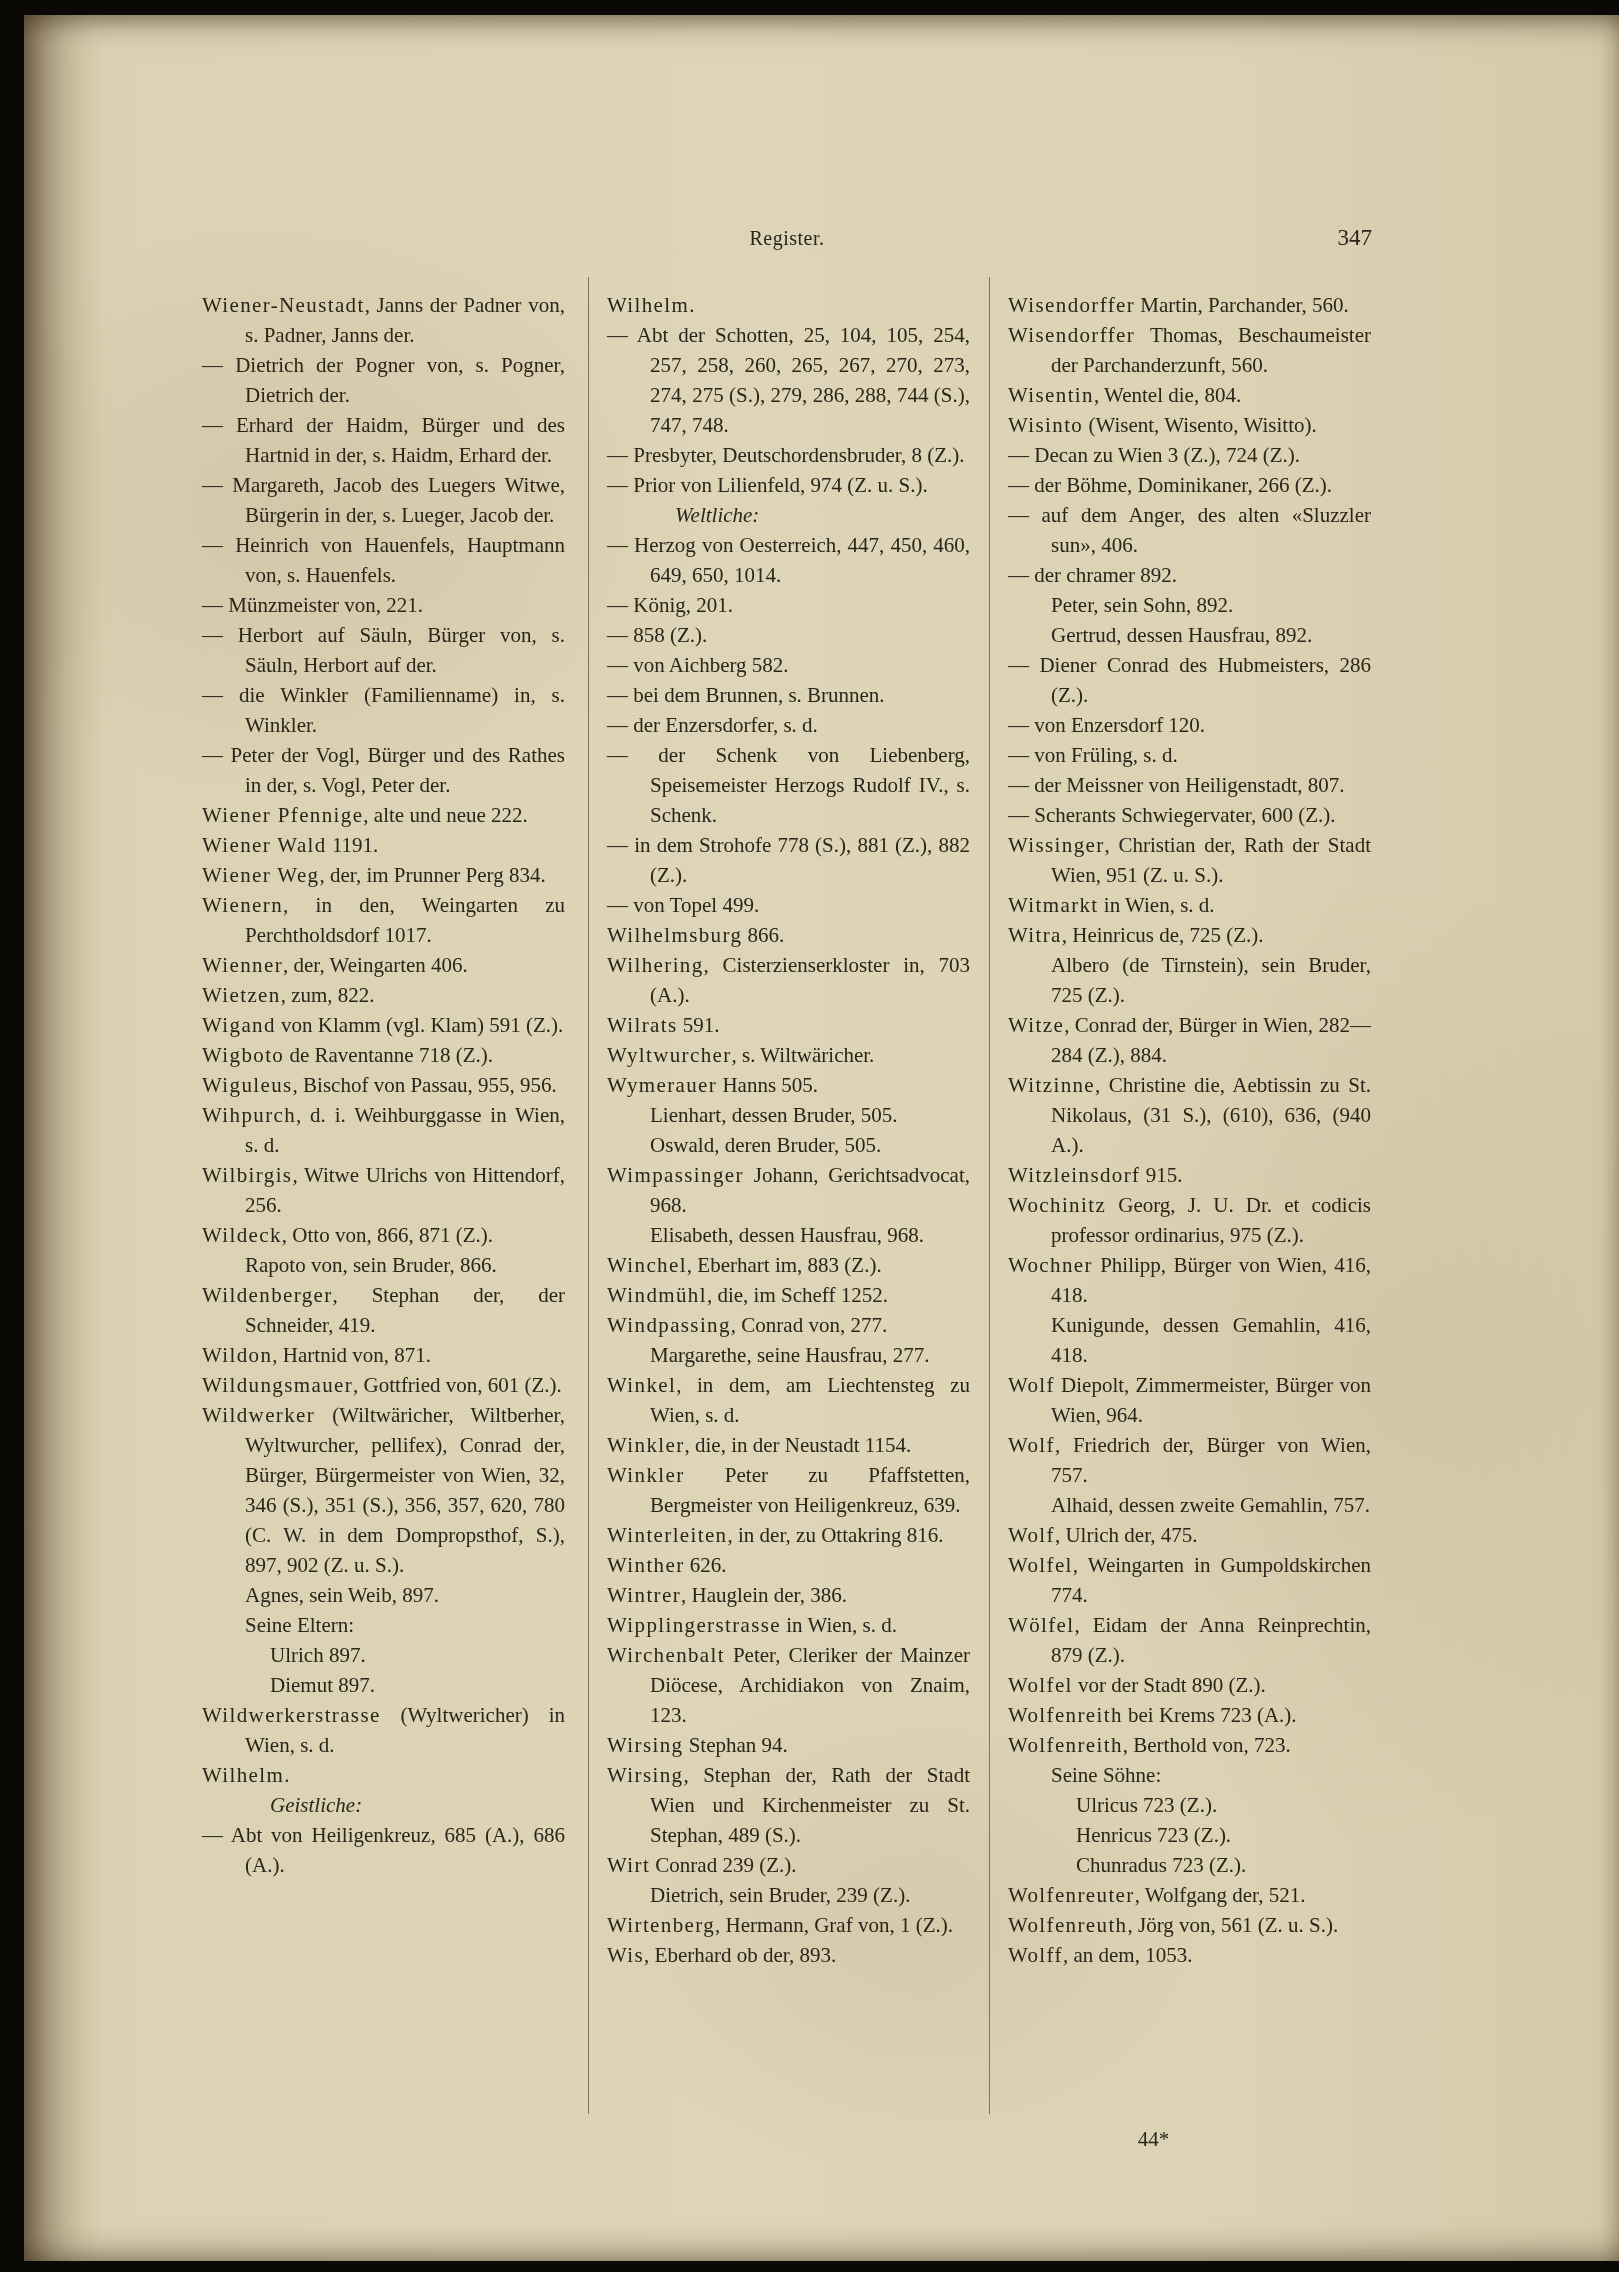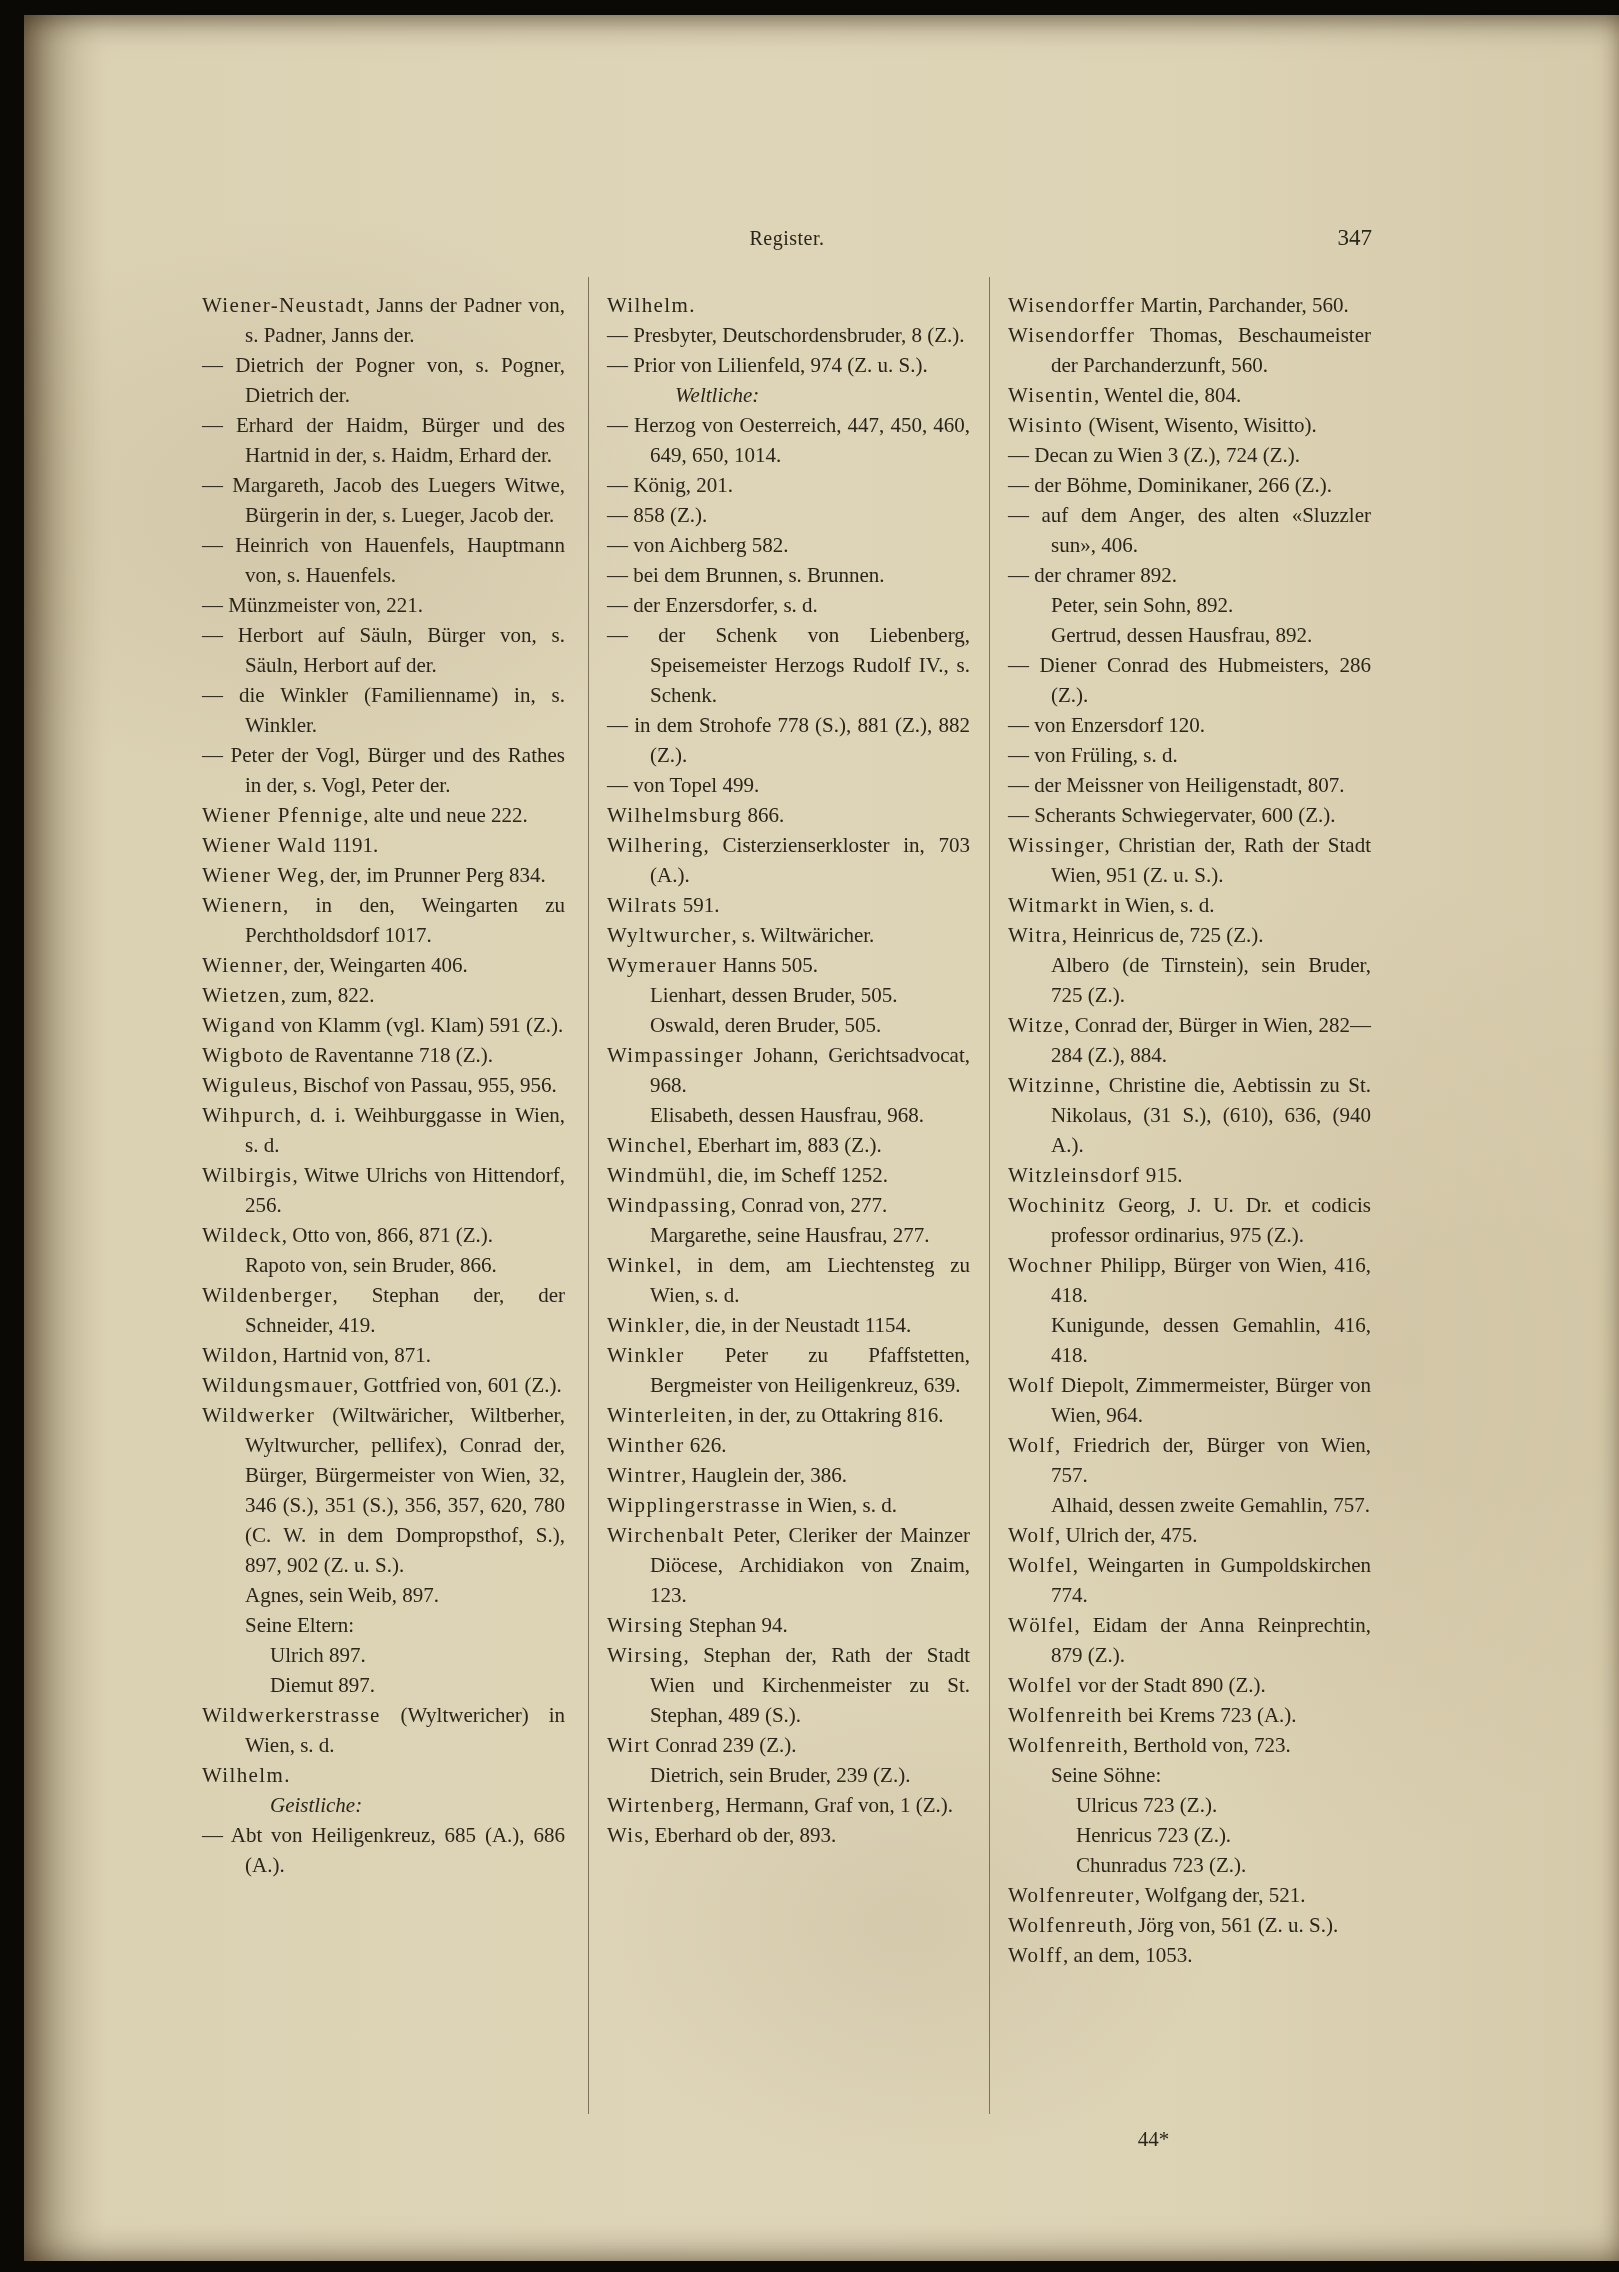--- a/index.html
+++ b/index.html
@@ -139,20 +139,21 @@
       <p class="e-cont2">Ulrich 897.</p>
       <p class="e-cont2">Diemut 897.</p>
       <p class="e-main"><span class="head">Wildwerkerstrasse</span> (Wyltwericher) in Wien, s. d.</p>
       <p class="e-main"><span class="head">Wilhelm.</span></p>
       <p class="e-italic">Geistliche:</p>
       <p class="e-dash">— Abt von Heiligenkreuz, 685 (A.), 686 (A.).</p>
     </div>
   <div class="rule rule1"></div>
   <div class="col col2">
       <p class="e-main"><span class="head">Wilhelm.</span></p>
+      <p class="e-dash">— Abt der Schotten, 25, 104, 105, 254, 257, 258, 260, 265, 267, 270, 273, 274, 275 (S.), 279, 286, 288, 744 (S.), 747, 748.</p>
       <p class="e-dash">— Presbyter, Deutschordensbruder, 8 (Z.).</p>
       <p class="e-dash">— Prior von Lilienfeld, 974 (Z. u. S.).</p>
       <p class="e-italic">Weltliche:</p>
       <p class="e-dash">— Herzog von Oesterreich, 447, 450, 460, 649, 650, 1014.</p>
       <p class="e-dash">— König, 201.</p>
       <p class="e-dash">— 858 (Z.).</p>
       <p class="e-dash">— von Aichberg 582.</p>
       <p class="e-dash">— bei dem Brunnen, s. Brunnen.</p>
       <p class="e-dash">— der Enzersdorfer, s. d.</p>
       <p class="e-dash">— der Schenk von Liebenberg, Speisemeister Herzogs Rudolf IV., s. Schenk.</p>

